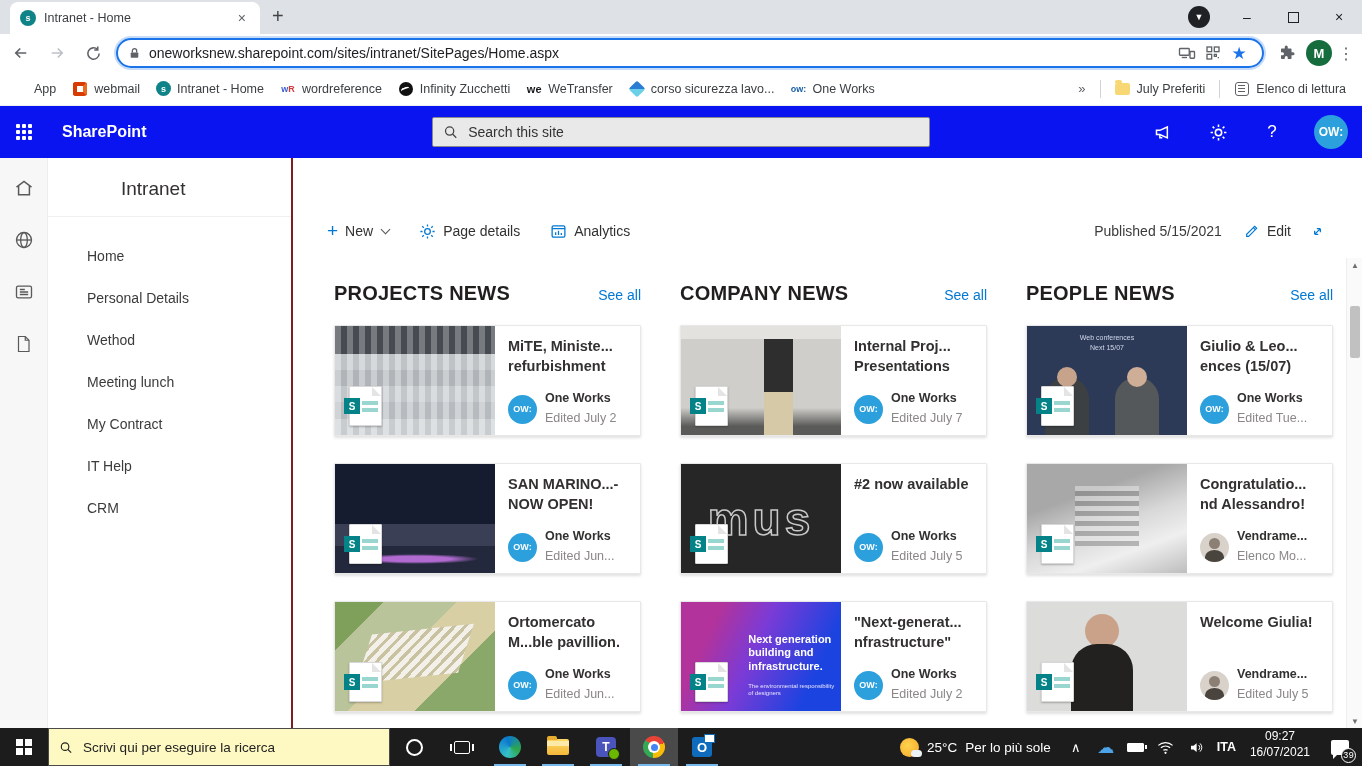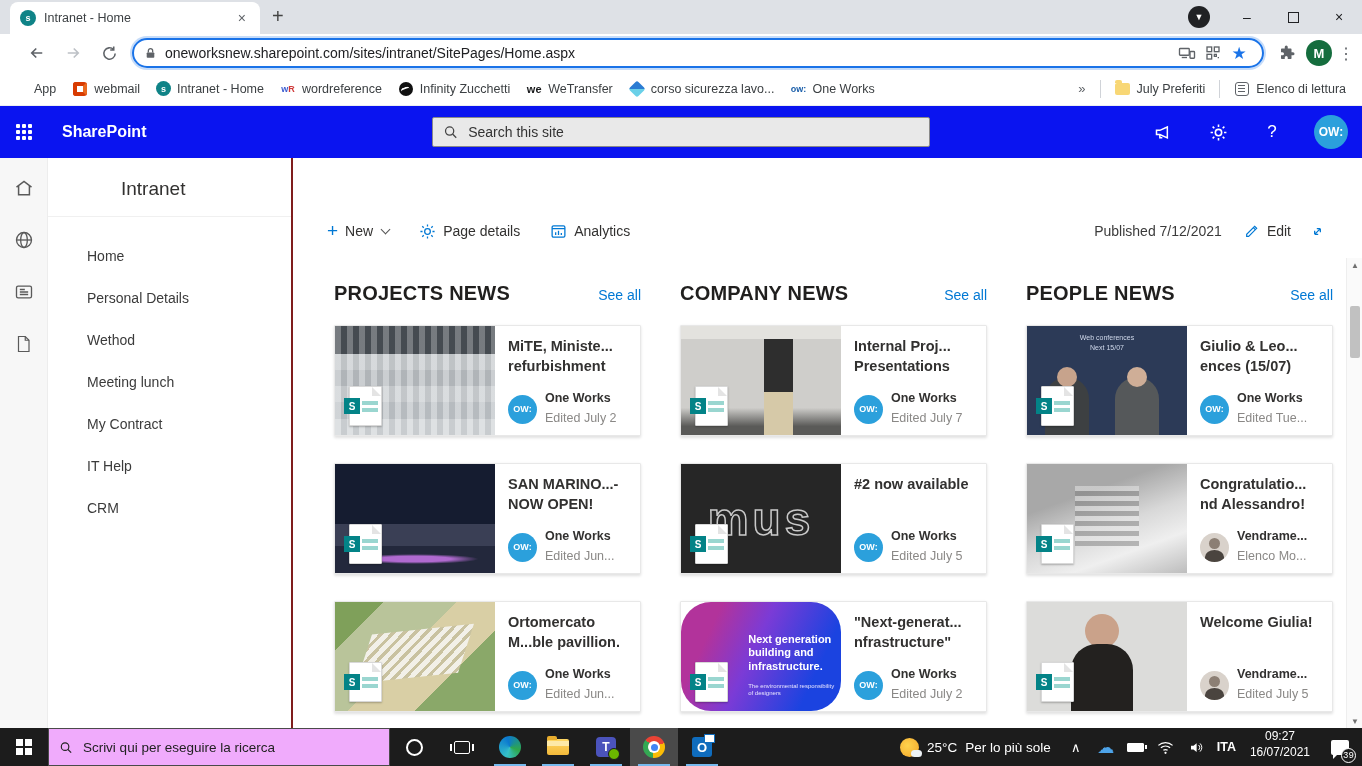--- a/index.html
+++ b/index.html
@@ -11,21 +11,21 @@
   .tab { width:250px; height:32px; margin-left:10px; background:#fff; border-radius:8px 8px 0 0; display:flex; align-items:center; padding:0 10px; font-size:12.5px; color:#3c4043; }
   .tab .fav { width:16px; height:16px; border-radius:50%; background:#0f8387; color:#fff; font-size:9px; font-weight:bold; display:flex; align-items:center; justify-content:center; margin-right:8px; }
   .tab .ttl { flex:1; white-space:nowrap; overflow:hidden; }
   .tab .close { color:#5f6368; font-size:14px; padding:2px 4px; border-radius:50%; }
   .newtab { font-size:20px; color:#444; margin:0 0 6px 12px; }
   .winctl { position:absolute; right:0; top:0; height:34px; display:flex; align-items:center; }
   .winbtn { width:46px; height:34px; display:flex; align-items:center; justify-content:center; color:#202124; font-size:14px; }
   .updot { width:22px; height:22px; border-radius:50%; background:#202124; color:#fff; display:flex; align-items:center; justify-content:center; font-size:9px; margin-right:14px; }
   .restore { width:11px; height:11px; border:1.5px solid #202124; }
 
-  .navbar { position:absolute; top:34px; left:0; width:1362px; height:38px; background:#fff; display:flex; align-items:center;padding-left:16px; }
+  .navbar { position:absolute; top:34px; left:0; width:1362px; height:38px; background:#fff; display:flex; align-items:center; }
   .navico { width:30px; height:30px; display:flex; align-items:center; justify-content:center; margin-left:6px; color:#5f6368; }
   .navico.disabled { color:#bdc1c6; }
   .omnibox { flex:1; height:30px; margin:0 10px 0 8px; border:2px solid #1a73e8; box-shadow:0 0 0 2px rgba(26,115,232,.25); border-radius:16px; display:flex; align-items:center; padding:0 10px; }
   .omnibox .url { flex:1; font-size:14px; color:#202124; margin-left:8px; white-space:nowrap; overflow:hidden; }
   .obico { width:26px; height:26px; display:flex; align-items:center; justify-content:center; color:#5f6368; }
   .star { color:#1a73e8; font-size:17px; }
   .avatarM { width:26px; height:26px; border-radius:50%; background:#156d3e; color:#fff; font-size:13px; font-weight:bold; display:flex; align-items:center; justify-content:center; margin:0 6px; }
   .dots { font-size:16px; color:#5f6368; margin-right:8px; }
 
   .bookbar { position:absolute; top:72px; left:0; width:1362px; height:34px; background:#fff; display:flex; align-items:center; font-size:12.5px; color:#3c4043; border-bottom:1px solid #eceef1; }
@@ -106,21 +106,21 @@
   .i-p0 { background:linear-gradient(180deg,#494f55 0 26%,#c9cdd0 26% 40%,#b9bec2 40% 55%,#cdd1d4 55% 70%,#c0c5c9 70% 85%,#d3d7da 85%); }
   .i-p0::after { content:""; position:absolute; inset:0; background:repeating-linear-gradient(90deg, rgba(255,255,255,.25) 0 6px, rgba(0,0,0,.05) 6px 12px); }
   .i-p1 { background:linear-gradient(180deg,#151c30 0 55%,#3a3f55 55% 75%,#23283c 75%); }
   .i-p1::after { content:""; position:absolute; left:10%; bottom:8%; width:80%; height:10px; background:radial-gradient(ellipse at center,#b06ad0 0 40%, transparent 70%); }
   .i-p2 { background:linear-gradient(135deg,#7fa05a 0 18%,#b9c49a 18% 45%,#d9cfa5 45% 70%,#8aa869 70%); }
   .i-p2::after { content:""; position:absolute; left:18%; top:25%; width:64%; height:45%; background:repeating-linear-gradient(125deg,#f2f0e8 0 6px,#c9c2a0 6px 10px); transform:skew(-18deg, -6deg); }
   .i-c0 { background:linear-gradient(180deg,#e3e2de 0 12%,#cfcecb 12% 75%,#5a5a58 92%); }
   .i-c0::after { content:""; position:absolute; left:52%; top:12%; width:18%; height:88%; background:linear-gradient(180deg,#2e2e2e 0 55%, #d6c9a8 55%); }
   .i-c1 { background:#262626; display:flex; align-items:center; justify-content:center; }
   .mus { font-size:46px; font-weight:bold; letter-spacing:4px; color:transparent; -webkit-text-stroke:1.5px #c9c9c9; }
-  .i-c2 { background:linear-gradient(115deg,#b2339b 0 20%,#7b3bd6 45%,#1b43e0 80%);border-radius:30px; }
+  .i-c2 { background:linear-gradient(115deg,#b2339b 0 20%,#7b3bd6 45%,#1b43e0 80%); }
   .gradtxt { position:absolute; left:42%; top:28%; width:56%; color:#fff; font-weight:bold; font-size:11px; line-height:1.25; }
   .gradsub { position:absolute; left:42%; top:74%; width:56%; color:#e8e4ff; font-size:6px; line-height:1.3; }
   .i-e0 { background:#2c3a57; }
   .i-e0 .cap { position:absolute; top:7px; width:100%; text-align:center; color:#cfd8ea; font-size:7px; line-height:1.4; white-space:pre-line; }
   .i-e0::before { content:""; position:absolute; left:18px; bottom:0; width:44px; height:58px; border-radius:22px 22px 0 0; background:#3d4042; box-shadow:70px 0 0 #55585a; }
   .i-e0::after { content:""; position:absolute; left:30px; bottom:48px; width:20px; height:20px; border-radius:50%; background:#c7a38c; box-shadow:70px 0 0 #cfae97; }
   .i-e1 { background:linear-gradient(160deg,#a8a8a8 0 30%,#d8d8d8 55%,#efefef 75%,#bdbdbd); }
   .i-e1::after { content:""; position:absolute; left:30%; top:20%; width:40%; height:55%; background:repeating-linear-gradient(0deg,#7d7d7d 0 5px,#e9e9e9 5px 10px); opacity:.5; }
   .i-e2 { background:#dcdcda; }
   .i-e2::before { content:""; position:absolute; left:58px; top:12px; width:34px; height:34px; border-radius:50%; background:#caa28a; }
@@ -134,21 +134,21 @@
   
   .vscroll { position:absolute; right:0; top:258px; width:16px; height:470px; background:#fafafa; border-left:1px solid #eee; }
   .varrow { position:absolute; left:0; width:16px; height:14px; display:flex; align-items:center; justify-content:center; color:#707070; font-size:8px; }
   .vthumb { position:absolute; left:3px; top:48px; width:10px; height:52px; background:#c1c1c1; border-radius:2px; }
 
   
   .taskbar { position:absolute; left:0; top:728px; width:1362px; height:38px; background:#1c1c1c; display:flex; align-items:stretch; color:#fff; }
   .tbbtn { width:48px; display:flex; align-items:center; justify-content:center; position:relative; }
   .winlogo { width:16px; height:16px; display:grid; grid-template-columns:7px 7px; grid-template-rows:7px 7px; gap:2px; }
   .winlogo i { background:#fff; }
-  .tbsearch { width:342px; background:#f0abfc; border:1px solid #4a4a4a; display:flex; align-items:center; padding:0 10px; color:#222; }
+  .tbsearch { width:342px; background:#fef9c3; border:1px solid #4a4a4a; display:flex; align-items:center; padding:0 10px; color:#222; }
   .tbsearch input { border:0; outline:0; background:transparent; font-size:13.5px; color:#222; margin-left:10px; width:100%; font-family:"Liberation Sans", sans-serif; }
   .tbsearch input::placeholder { color:#222; opacity:1; }
   .running::after { content:""; position:absolute; left:8px; right:8px; bottom:0; height:2.5px; background:#76b9ed; }
   .activeapp { background:#4a4a4a; }
   .cortana { width:17px; height:17px; border:2.5px solid #fff; border-radius:50%; }
   .taskview { width:16px; height:13px; border:1.5px solid #fff; border-radius:2px; position:relative; }
   .taskview::before { content:""; position:absolute; left:-5px; top:2px; width:2px; height:7px; background:#fff; }
   .taskview::after { content:""; position:absolute; right:-5px; top:2px; width:2px; height:7px; background:#fff; }
   .edgeic { width:22px; height:22px; border-radius:50%; background:conic-gradient(from 200deg,#35c1c8,#0b78d0 40%,#2ea74c 75%,#35c1c8); }
   .folderic { width:22px; height:16px; background:linear-gradient(180deg,#ffd865,#f3b93a); border-radius:2px; position:relative; }
@@ -420,21 +420,21 @@
     <span class="cmditem">
       <span class="blue">
         <svg width="17" height="17" viewBox="0 0 24 24" fill="none" stroke="currentColor" stroke-width="1.8">
             <rect x="3" y="4" width="18" height="16" rx="2"></rect>
             <path d="M3 8h18M8 17v-4M12 17v-6M16 17v-3"></path>
           </svg>
       </span>
       <span>Analytics</span>
     </span>
     <span class="cmdspacer"></span>
-    <span class="published">Published 7/12/2021</span>
+    <span class="published">Published 5/15/2021</span>
     <span class="cmditem edit">
       <span class="blue">
         <svg width="16" height="16" viewBox="0 0 24 24" fill="none" stroke="currentColor" stroke-width="1.8">
             <path d="M4 20h3L19 8l-3-3L4 17v3z"></path>
             <path d="M14 7l3 3"></path>
           </svg>
       </span>
       <span>Edit</span>
     </span>
     <span class="blue">

